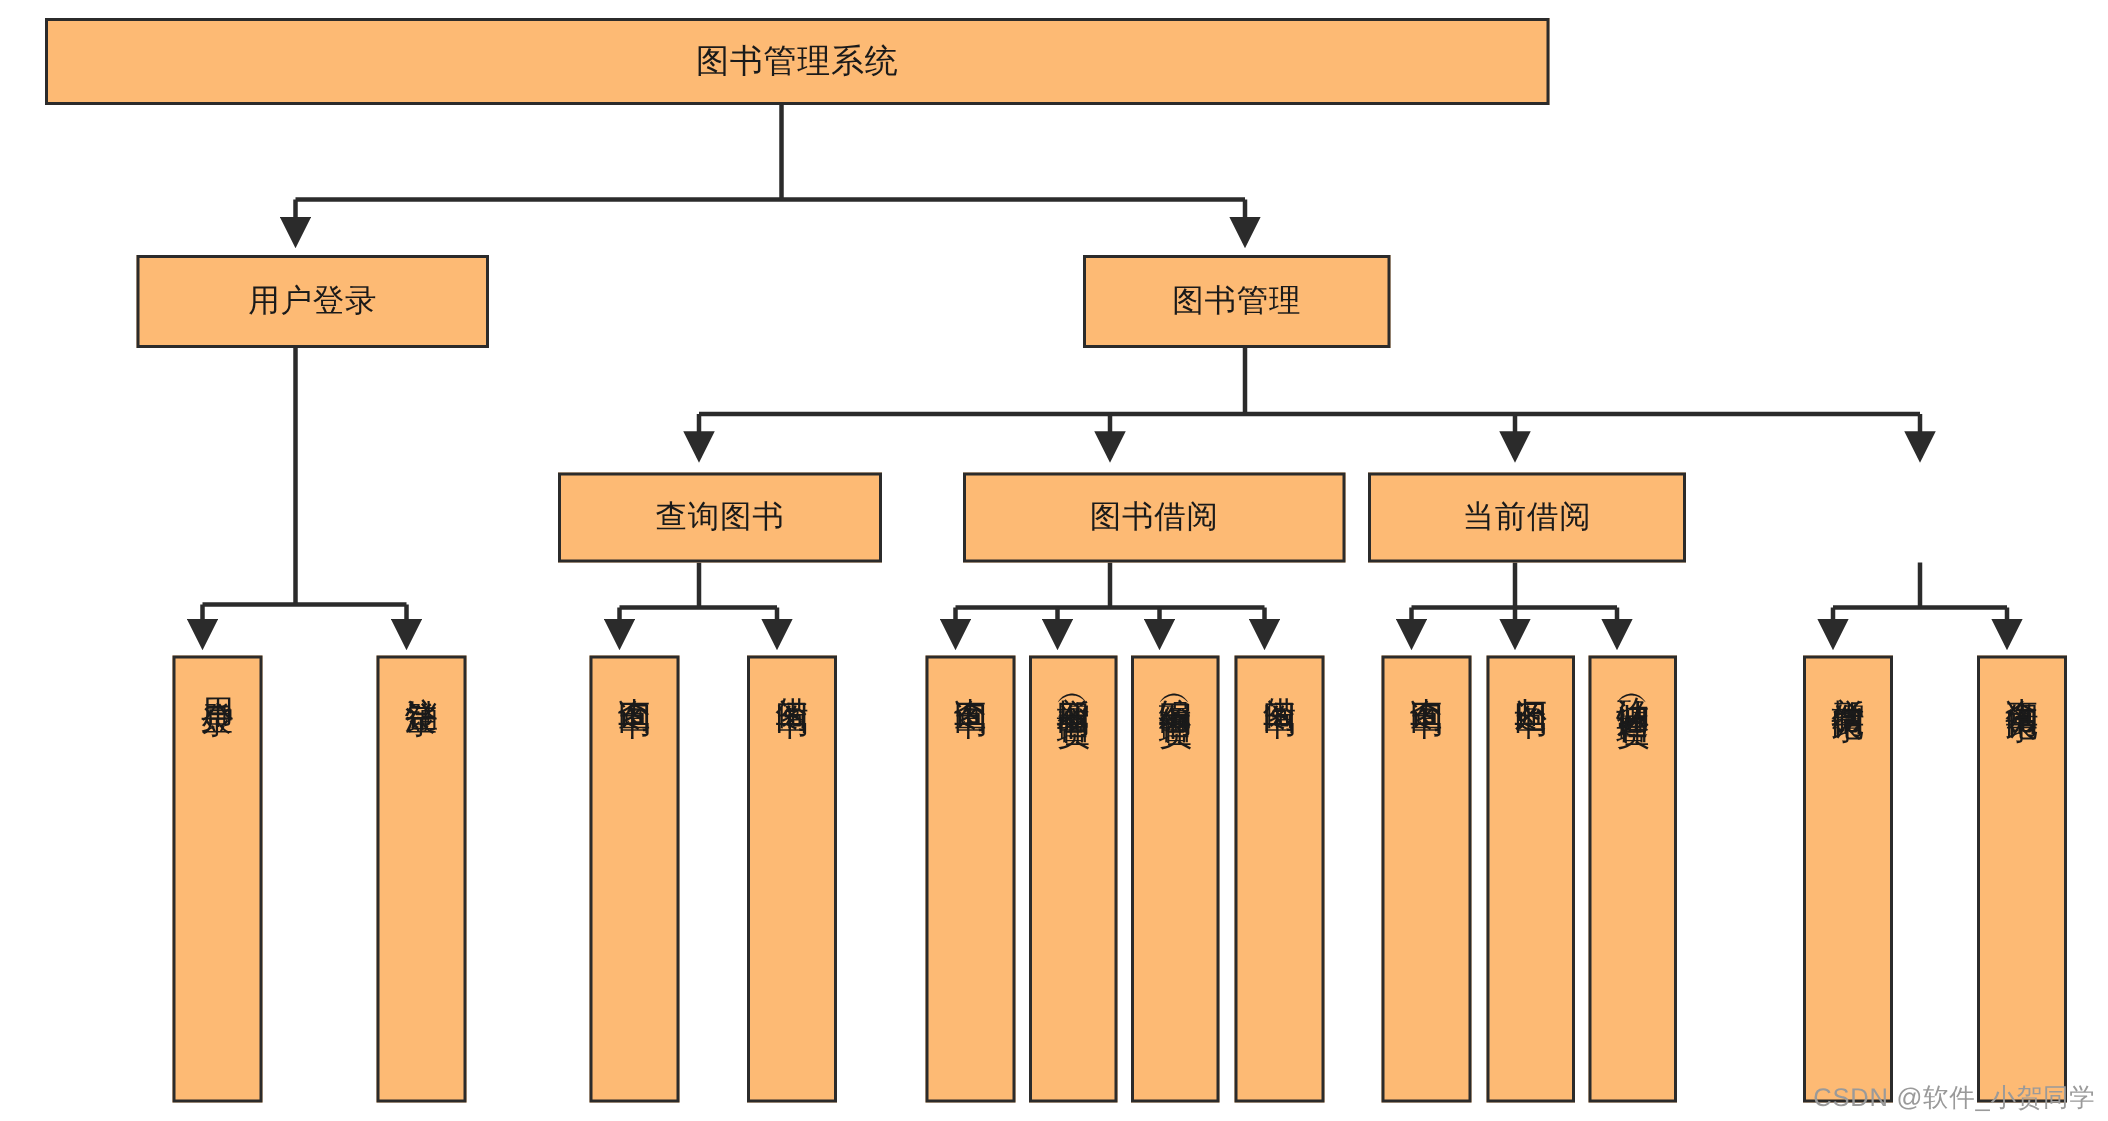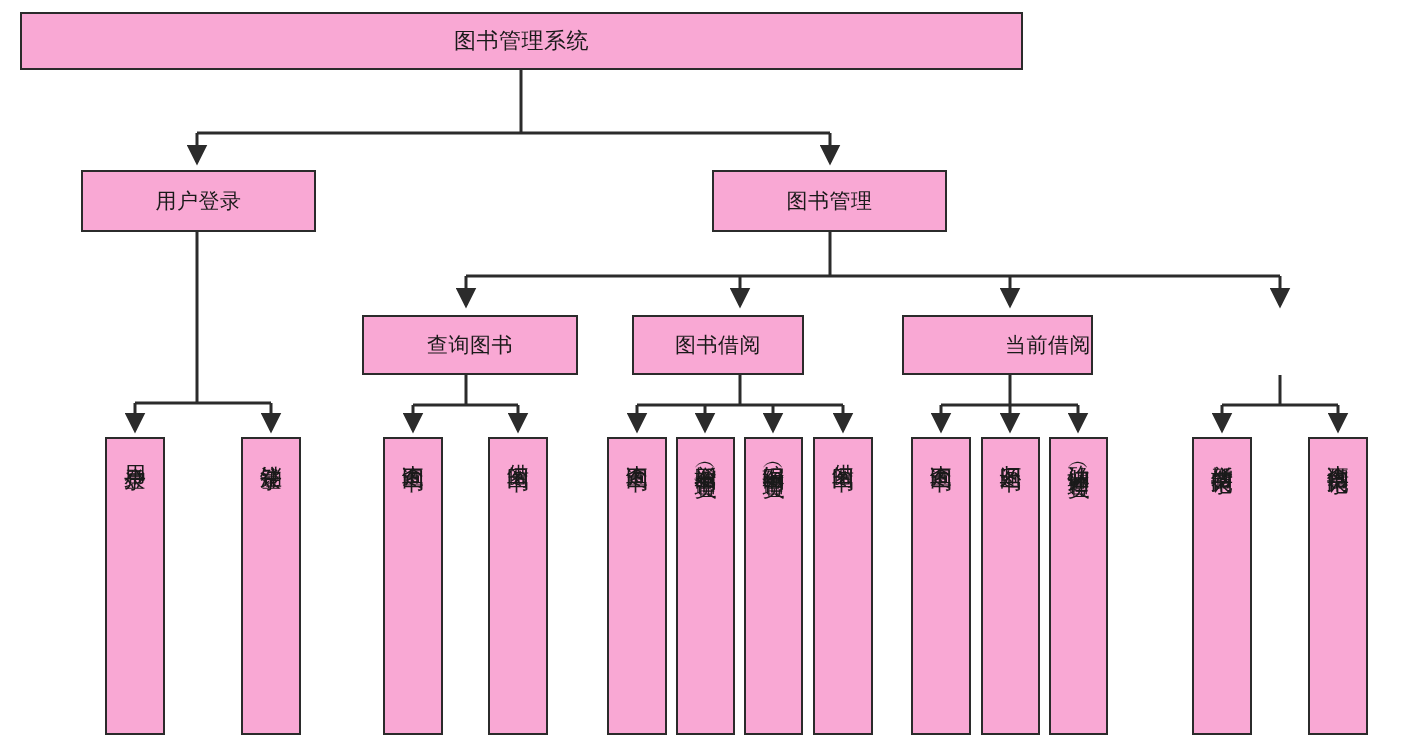--- a/index.html
+++ b/index.html
@@ -21,26 +21,27 @@
     position: absolute;
     left: 0;
     top: 0;
     width: 1405px;
     height: 747px;
   }
   .node {
     position: absolute;
     box-sizing: border-box;
     border: 2px solid #2b2b2b;
-    background: #f9a8d4;
+    background: #fdba74;
     display: flex;
     align-items: center;
     justify-content: center;
     color: #1a1a1a;
     z-index: 2;
+    margin-left: 10px;
   }
   .node .label {
     display: block;
     text-align: center;
     line-height: 1.18;
   }
   .node.horiz .label {
     font-size: 21px;
     letter-spacing: 0.5px;
     white-space: nowrap;
@@ -127,31 +128,31 @@
     </g>
   </svg>
 
   <div class="node root horiz" style="left:20px; top:12px; width:1003px; height:58px;">
     <span class="label">图书管理系统</span>
   </div>
 
   <div class="node horiz" style="left:81px; top:170px; width:235px; height:62px;">
     <span class="label">用户登录</span>
   </div>
-  <div class="node horiz" style="left:712px; top:170px; width:235px; height:62px;">
+  <div class="node horiz" style="left:712px; top:170px; width:205px; height:62px;">
     <span class="label">图书管理</span>
   </div>
 
   <div class="node horiz" style="left:362px; top:315px; width:216px; height:60px;">
     <span class="label">查询图书</span>
   </div>
-  <div class="node horiz" style="left:632px; top:315px; width:172px; height:60px;">
+  <div class="node horiz" style="left:632px; top:315px; width:255px; height:60px;">
     <span class="label">图书借阅</span>
   </div>
-  <div class="node horiz" style="left:902px; top:315px; width:191px; height:60px;justify-content:flex-end;">
+  <div class="node horiz" style="left:902px; top:315px; width:212px; height:60px;">
     <span class="label">当前借阅</span>
   </div>
 
   <div class="node vert" style="left:105px; top:437px; width:60px; height:298px;">
     <span class="label">用户登录</span>
   </div>
   <div class="node vert" style="left:241px; top:437px; width:60px; height:298px;">
     <span class="label">注销登录</span>
   </div>
 
@@ -185,14 +186,15 @@
     <span class="label">确认归还（管理员）</span>
   </div>
 
   <div class="node vert" style="left:1192px; top:437px; width:60px; height:298px;">
     <span class="label">新增借阅记录</span>
   </div>
   <div class="node vert" style="left:1308px; top:437px; width:60px; height:298px;">
     <span class="label">查询借阅记录</span>
   </div>
 
+  <div class="watermark">CSDN @软件_小贺同学</div>
 
 </div>
 
 </body></html>

